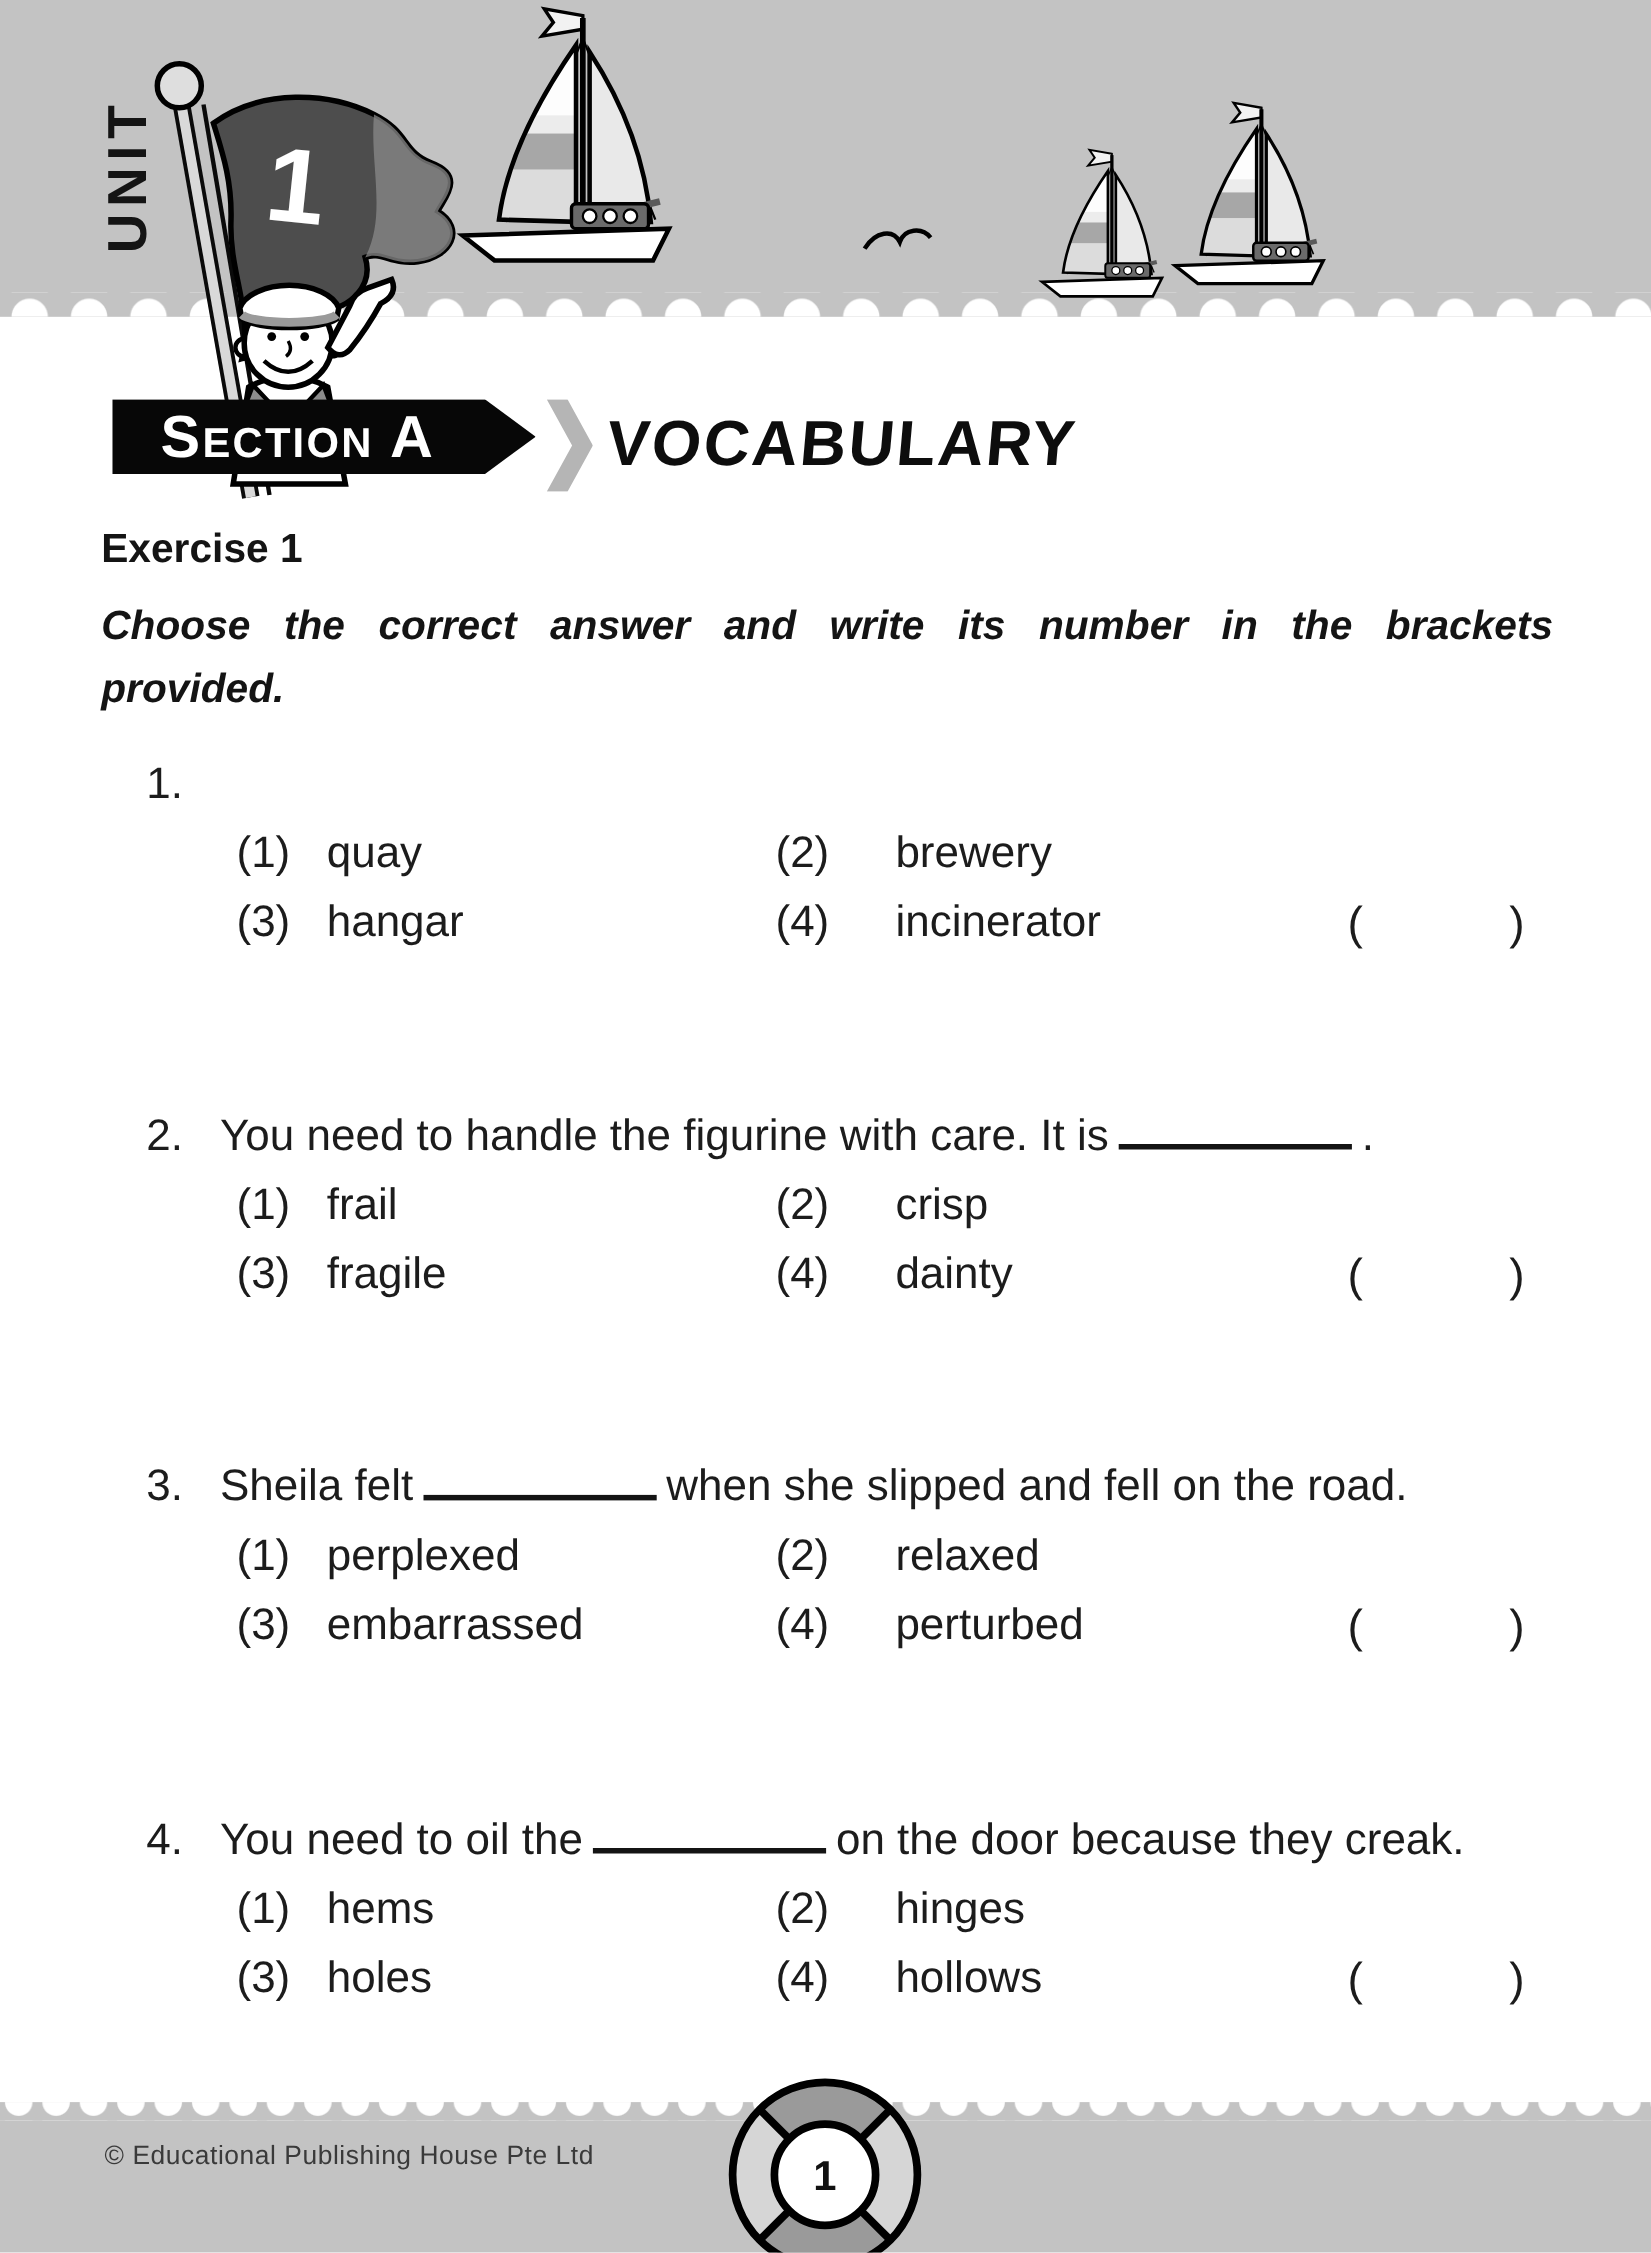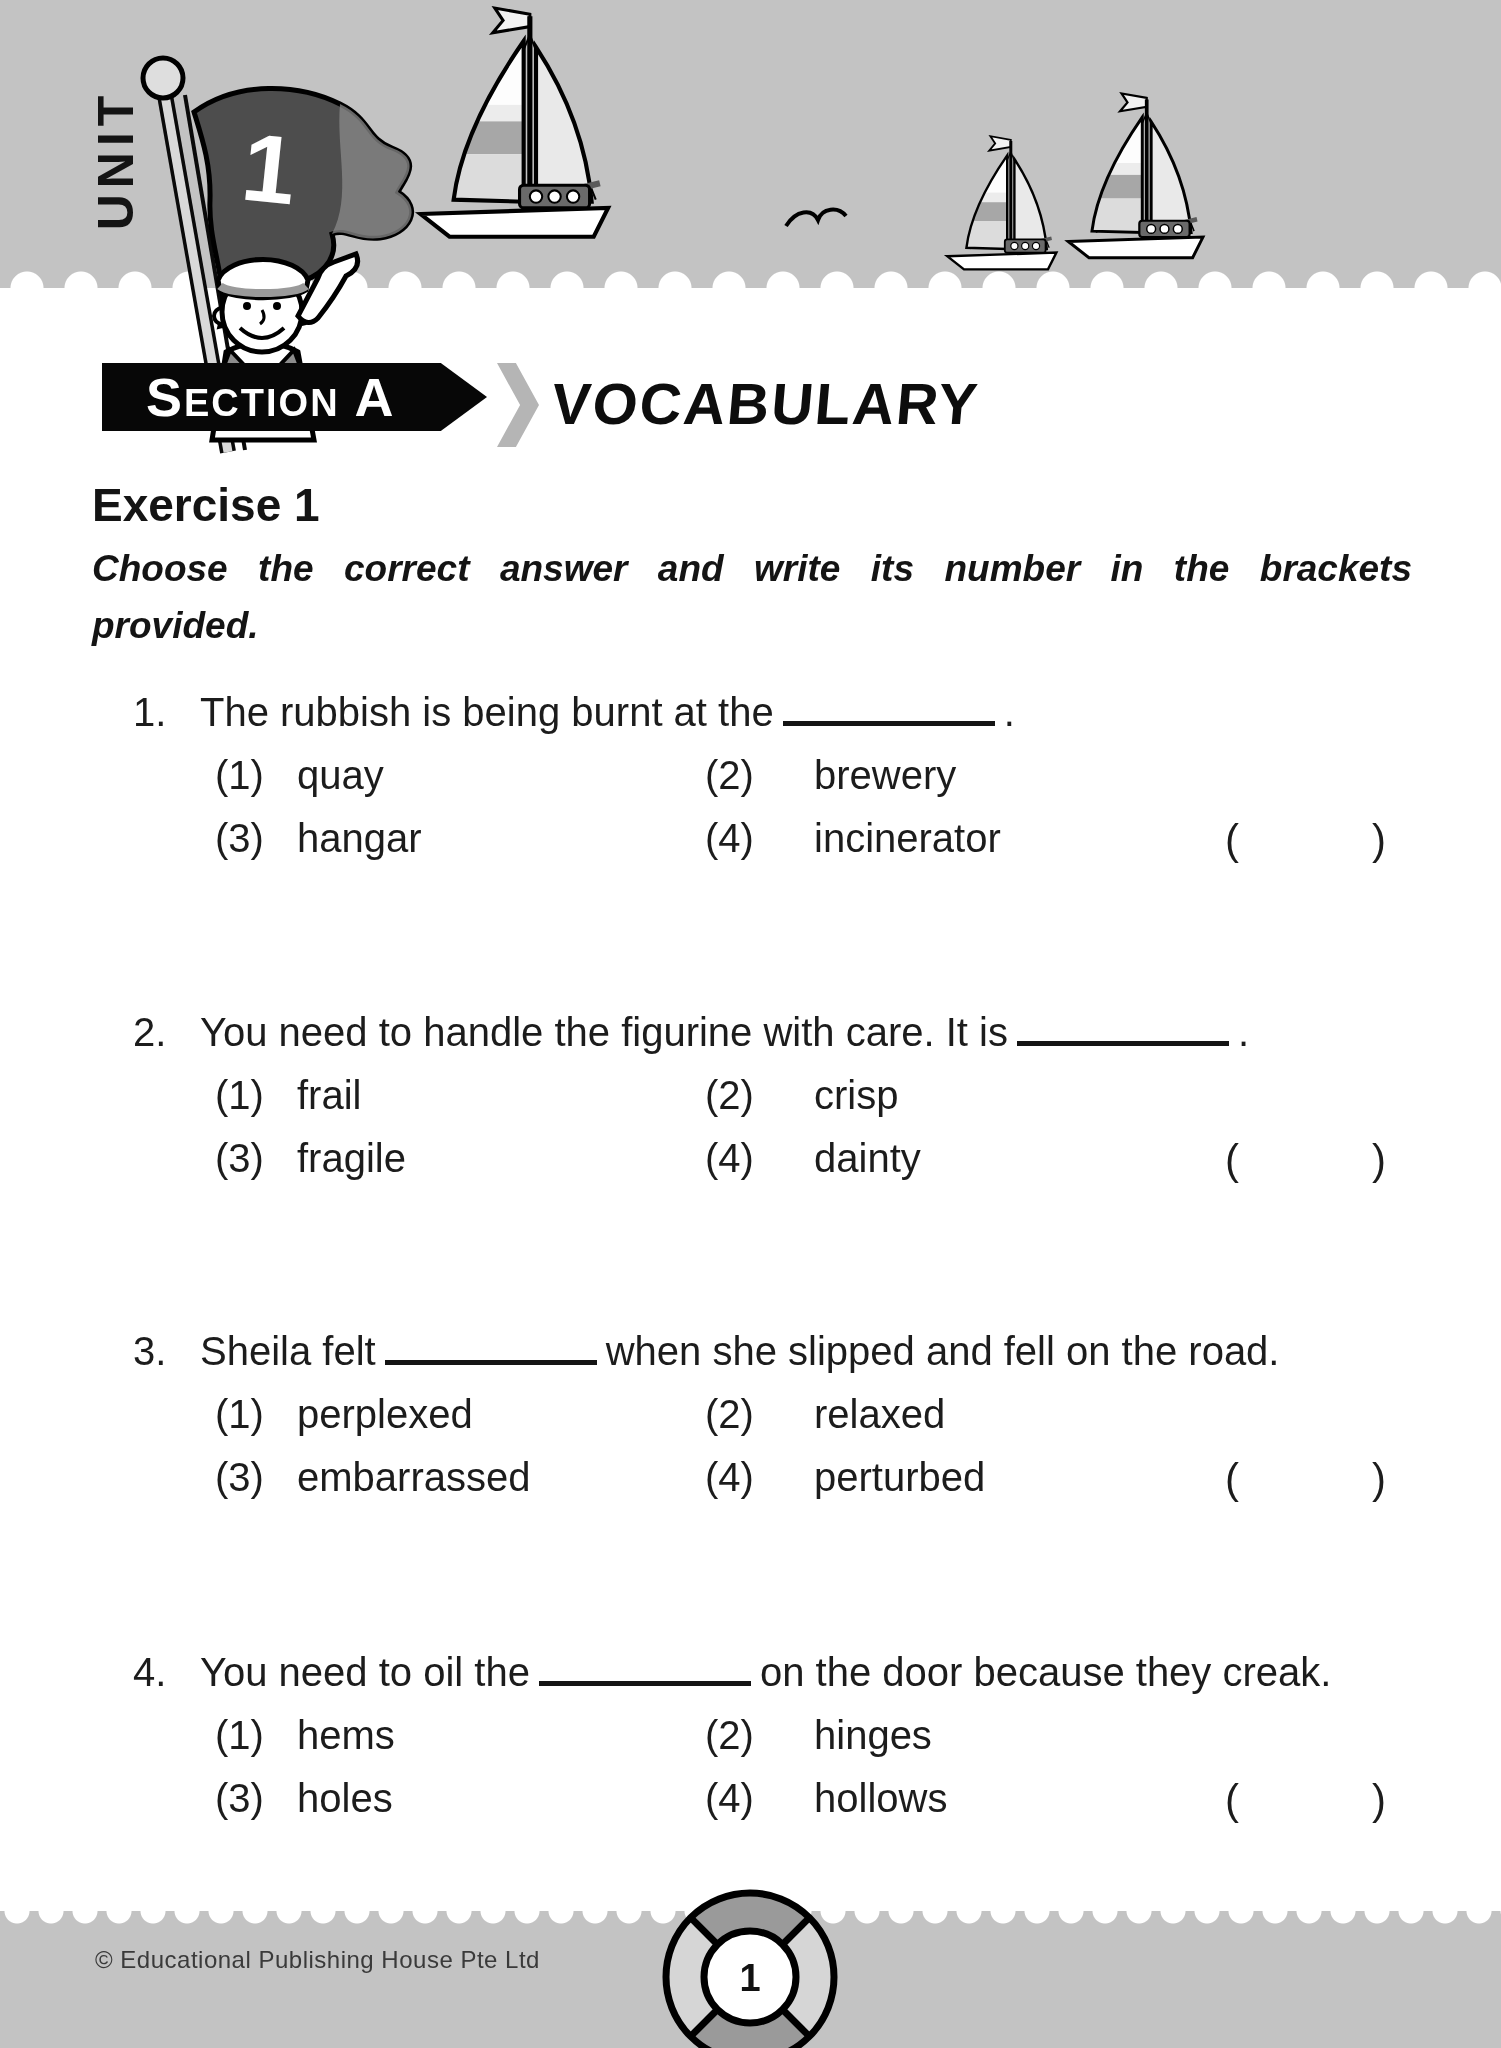--- a/index.html
+++ b/index.html
@@ -22,21 +22,21 @@
   .section-banner{position:absolute;left:102px;top:363px;width:385px;height:68px;background:#070707;
         clip-path:polygon(0 0,88% 0,100% 50%,88% 100%,0 100%);
         display:flex;align-items:center;padding-left:44px;box-sizing:border-box;}
   .section-label{font-variant:small-caps;font-size:54px;font-weight:700;color:#ffffff;letter-spacing:2px;}
   .section-chevron{position:absolute;left:497px;top:363px;width:42px;height:84px;background:#b5b5b5;
         clip-path:polygon(0 0,45% 0,100% 50%,45% 100%,0 100%,55% 50%);}
   .section-title{position:absolute;left:552px;top:370px;font-size:58px;font-weight:900;
         letter-spacing:2px;transform:skewX(-5deg);color:#0d0d0d;}
 
   
-  .exercise-title{position:absolute;left:92px;top:478px;font-size:46px;font-weight:800;color:#141414;}
+  .exercise-title{position:absolute;left:92px;top:478px;font-size:37px;font-weight:800;color:#141414;}
   .instructions{position:absolute;left:92px;top:540px;width:1320px;font-size:37px;line-height:57px;
         font-weight:700;font-style:italic;color:#141414;}
   .instructions .l1{text-align:justify;text-align-last:justify;}
 
   
   .question{position:absolute;left:110px;width:1310px;height:190px;font-size:40px;color:#1c1c1c;}
   .q-row{position:absolute;left:0;width:100%;height:54px;white-space:nowrap;}
   .q-row.r0{top:0;}
   .q-row.r1{top:63px;}
   .q-row.r2{top:126px;}
@@ -142,21 +142,20 @@
 
   <div class="exercise-title">Exercise 1</div>
   <div class="instructions">
     <div class="l1">Choose the correct answer and write its number in the brackets</div>
     <div class="l2">provided.</div>
   </div>
 
   <div class="question" style="top:690px;">
     <div class="q-row r0">
       <span class="q-num">1.</span>
-      <span class="q-text"><span>The rubbish is being burnt at the</span><span class="blank"></span><span>.</span></span>
     </div>
     <div class="q-row r1">
       <span class="opt-num1">(1)</span>
       <span class="opt-word1">quay</span>
       <span class="opt-num2">(2)</span>
       <span class="opt-word2">brewery</span>
     </div>
     <div class="q-row r2">
       <span class="opt-num1">(3)</span>
       <span class="opt-word1">hangar</span>

